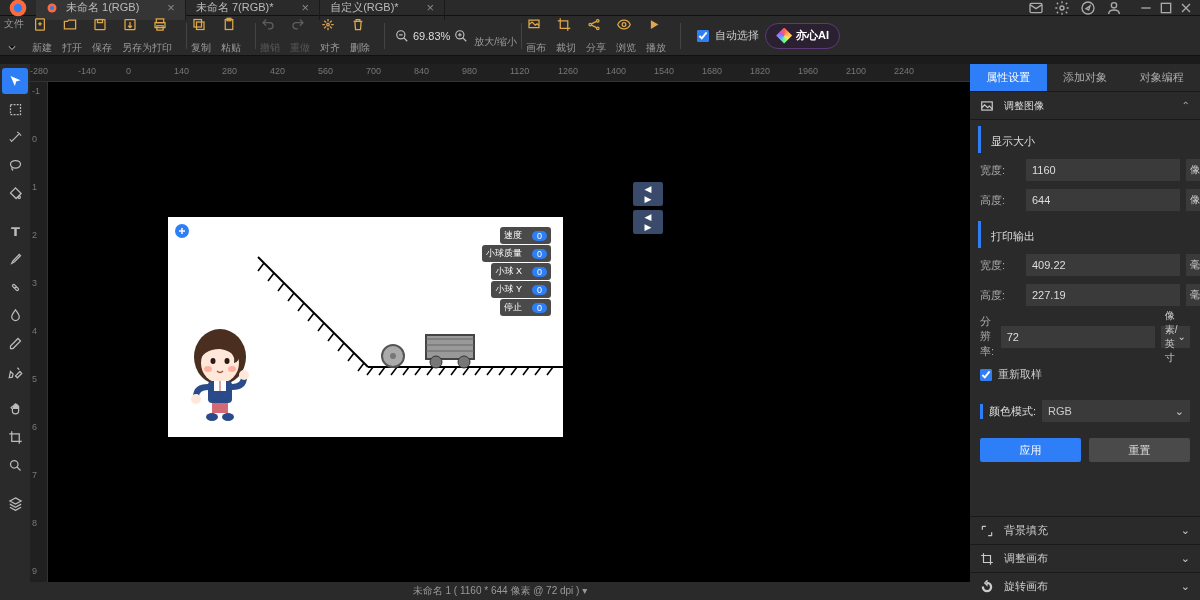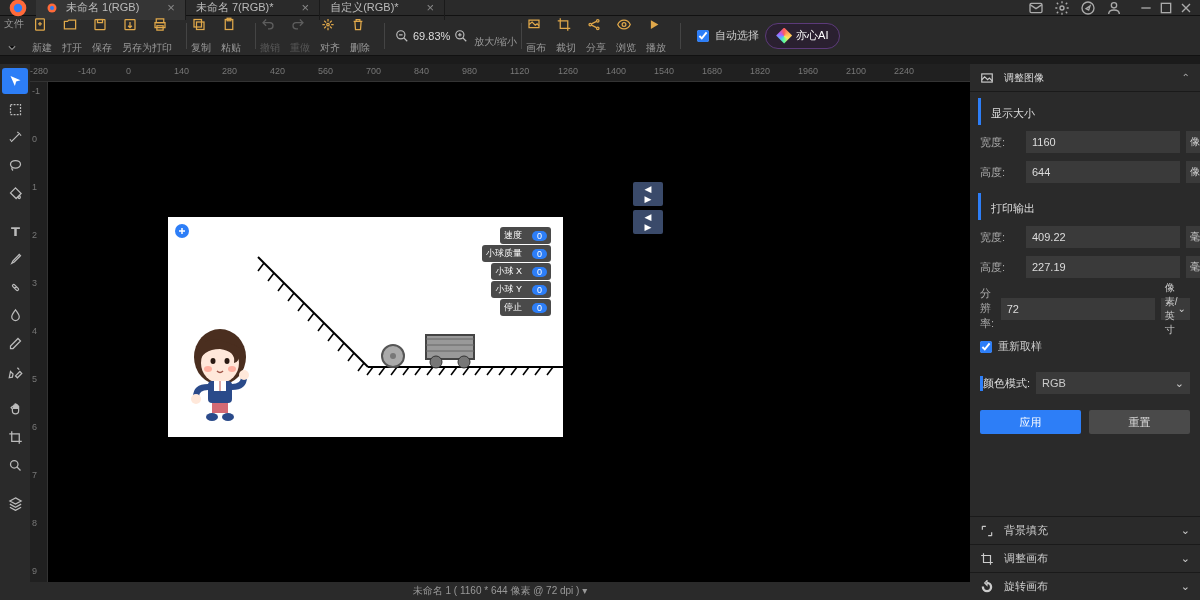--- a/index.html
+++ b/index.html
@@ -259,21 +259,21 @@
         <path d="M7 5v14l12-7z"></path>
       </svg>
       <span class="tlabel">播放</span>
     </div>
   <div class="tsep"></div>
   <div class="ai-box">
     <input type="checkbox" class="chk" checked="" style="">
     <span>自动选择</span>
     <div class="ai-badge">
       <div class="ai-logo"></div>
-      <span style="color:#fff;font-weight:normal">亦心AI</span>
+      <span style="color:#fff;font-weight:bold">亦心AI</span>
     </div>
   </div>
 </div>
 
 <span class="label-file">像素</span>
 
 <div class="ruler-h" id="rh">
     <span style="left: 0px;">-280</span>
     <span style="left: 48px;">-140</span>
     <span style="left: 96px;">0</span>
@@ -482,20 +482,25 @@
         <span class="pill">0</span>
       </div>
     <div class="doc-btn" style="top:82px">
         <span>停止</span>
         <span class="pill">0</span>
       </div>
   </div>
 </div>
 
 <div class="right-panel">
+  <div class="rtabs">
+    <div class="rtab active">属性设置</div>
+    <div class="rtab">添加对象</div>
+    <div class="rtab">对象编程</div>
+  </div>
   <div class="acc-head">
     <svg width="14" height="14" viewBox="0 0 24 24" fill="none" stroke="#ccc" stroke-width="2">
         <rect x="3" y="5" width="18" height="14"></rect>
         <path d="M3 15l5-5 5 5 3-3 5 5"></path>
       </svg>
     <span>调整图像</span>
     <span class="chev">⌃</span>
   </div>
 
   <div class="sec-label">显示大小</div>
@@ -546,21 +551,21 @@
         <span>像素/英寸</span>
         <span>⌄</span>
       </div>
   </div>
   <div class="prop-row">
     <input type="checkbox" class="chk" checked="" style="">
     <span>重新取样</span>
   </div>
 
   <div class="sec-label" style="border:none;margin-left:0;padding-left:10px;display:flex;align-items:center;gap:6px">
-    <span style="border-left:3px solid #2d7ef7;">颜色模式:</span>
+    <span style="border-left:3px solid #2d7ef7;padding-left:6px">颜色模式:</span>
     <div class="prop-sel">
         <span>RGB</span>
         <span>⌄</span>
       </div>
   </div>
 
   <div class="btn-row">
     <button class="btn-pri">应用</button>
     <button class="btn-sec">重置</button>
   </div>

